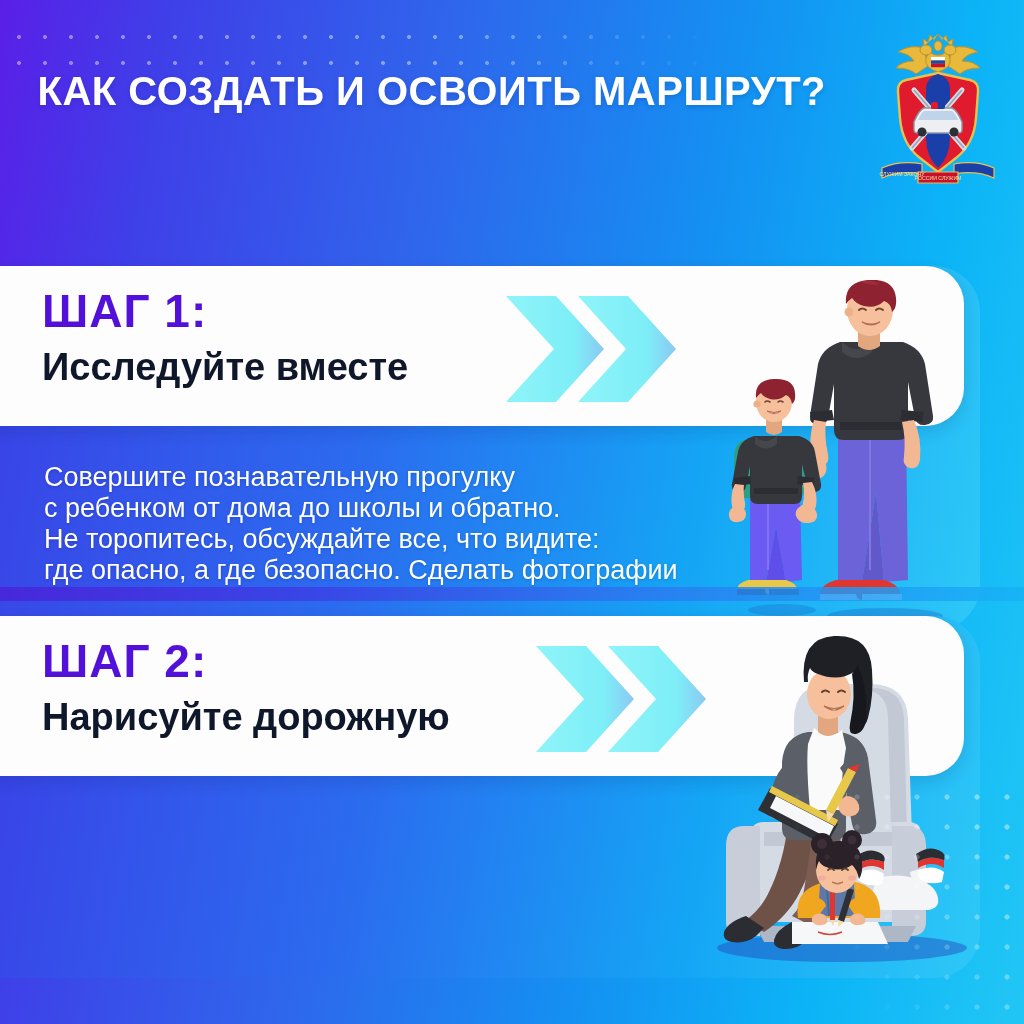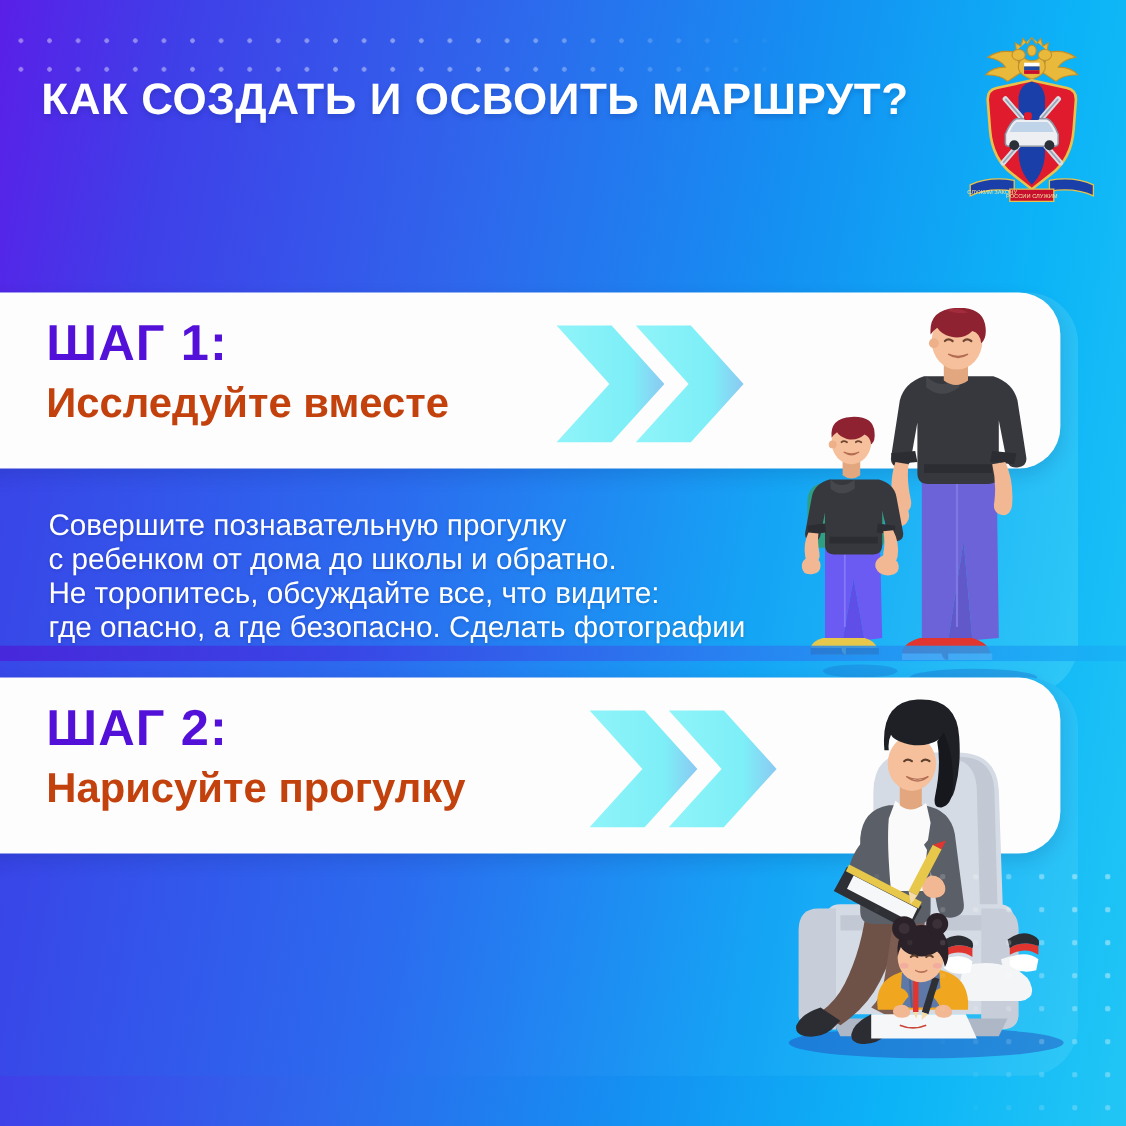--- a/index.html
+++ b/index.html
@@ -57,21 +57,21 @@
     overflow:hidden;
   }
   .step-head-inner{position:absolute;left:30px;top:0;right:0;bottom:0;}
   .step-num{
     position:absolute;left:42px;top:20px;
     font-size:46px;font-weight:bold;letter-spacing:1px;
     color:#5210d8;line-height:50px;white-space:nowrap;
   }
   .step-title{
     position:absolute;left:42px;top:78px;
-    font-size:38px;font-weight:bold;color:#c2410c;
+    font-size:38px;font-weight:bold;color:#0f172a;
     line-height:46px;white-space:nowrap;
   }
   .chev{position:absolute;top:28px;}
   .step-body{
     position:absolute;left:44px;
     color:#ffffff;font-size:27px;line-height:31px;
     text-shadow:0 1px 3px rgba(0,30,90,.25);
     white-space:pre-line;
   }
 
@@ -260,21 +260,21 @@
   </div>
 
   <div class="band" style="top:587px;"></div>
 
   <div class="step" id="step-2" style="top:616px;height:362px;">
     <div class="step-panel"></div>
 
     <div class="step-head">
       <div class="step-head-inner">
         <div class="step-num">ШАГ 2:</div>
-        <div class="step-title">Нарисуйте прогулку</div>
+        <div class="step-title">Нарисуйте дорожную</div>
 
         <svg class="chev" style="left:530px;" width="200" height="110" viewBox="0 0 200 110">
           <defs>
             <linearGradient id="cg2" x1="0" y1="0" x2="1" y2="0">
               <stop offset="0%" stop-color="#8FF4F9"></stop>
               <stop offset="70%" stop-color="#7DEEF7"></stop>
               <stop offset="100%" stop-color="#8BC8F2"></stop>
             </linearGradient>
           </defs>
           <path d="M6 2 L56 2 L104 55 L56 108 L6 108 L54 55 Z" fill="url(#cg2)"></path>

